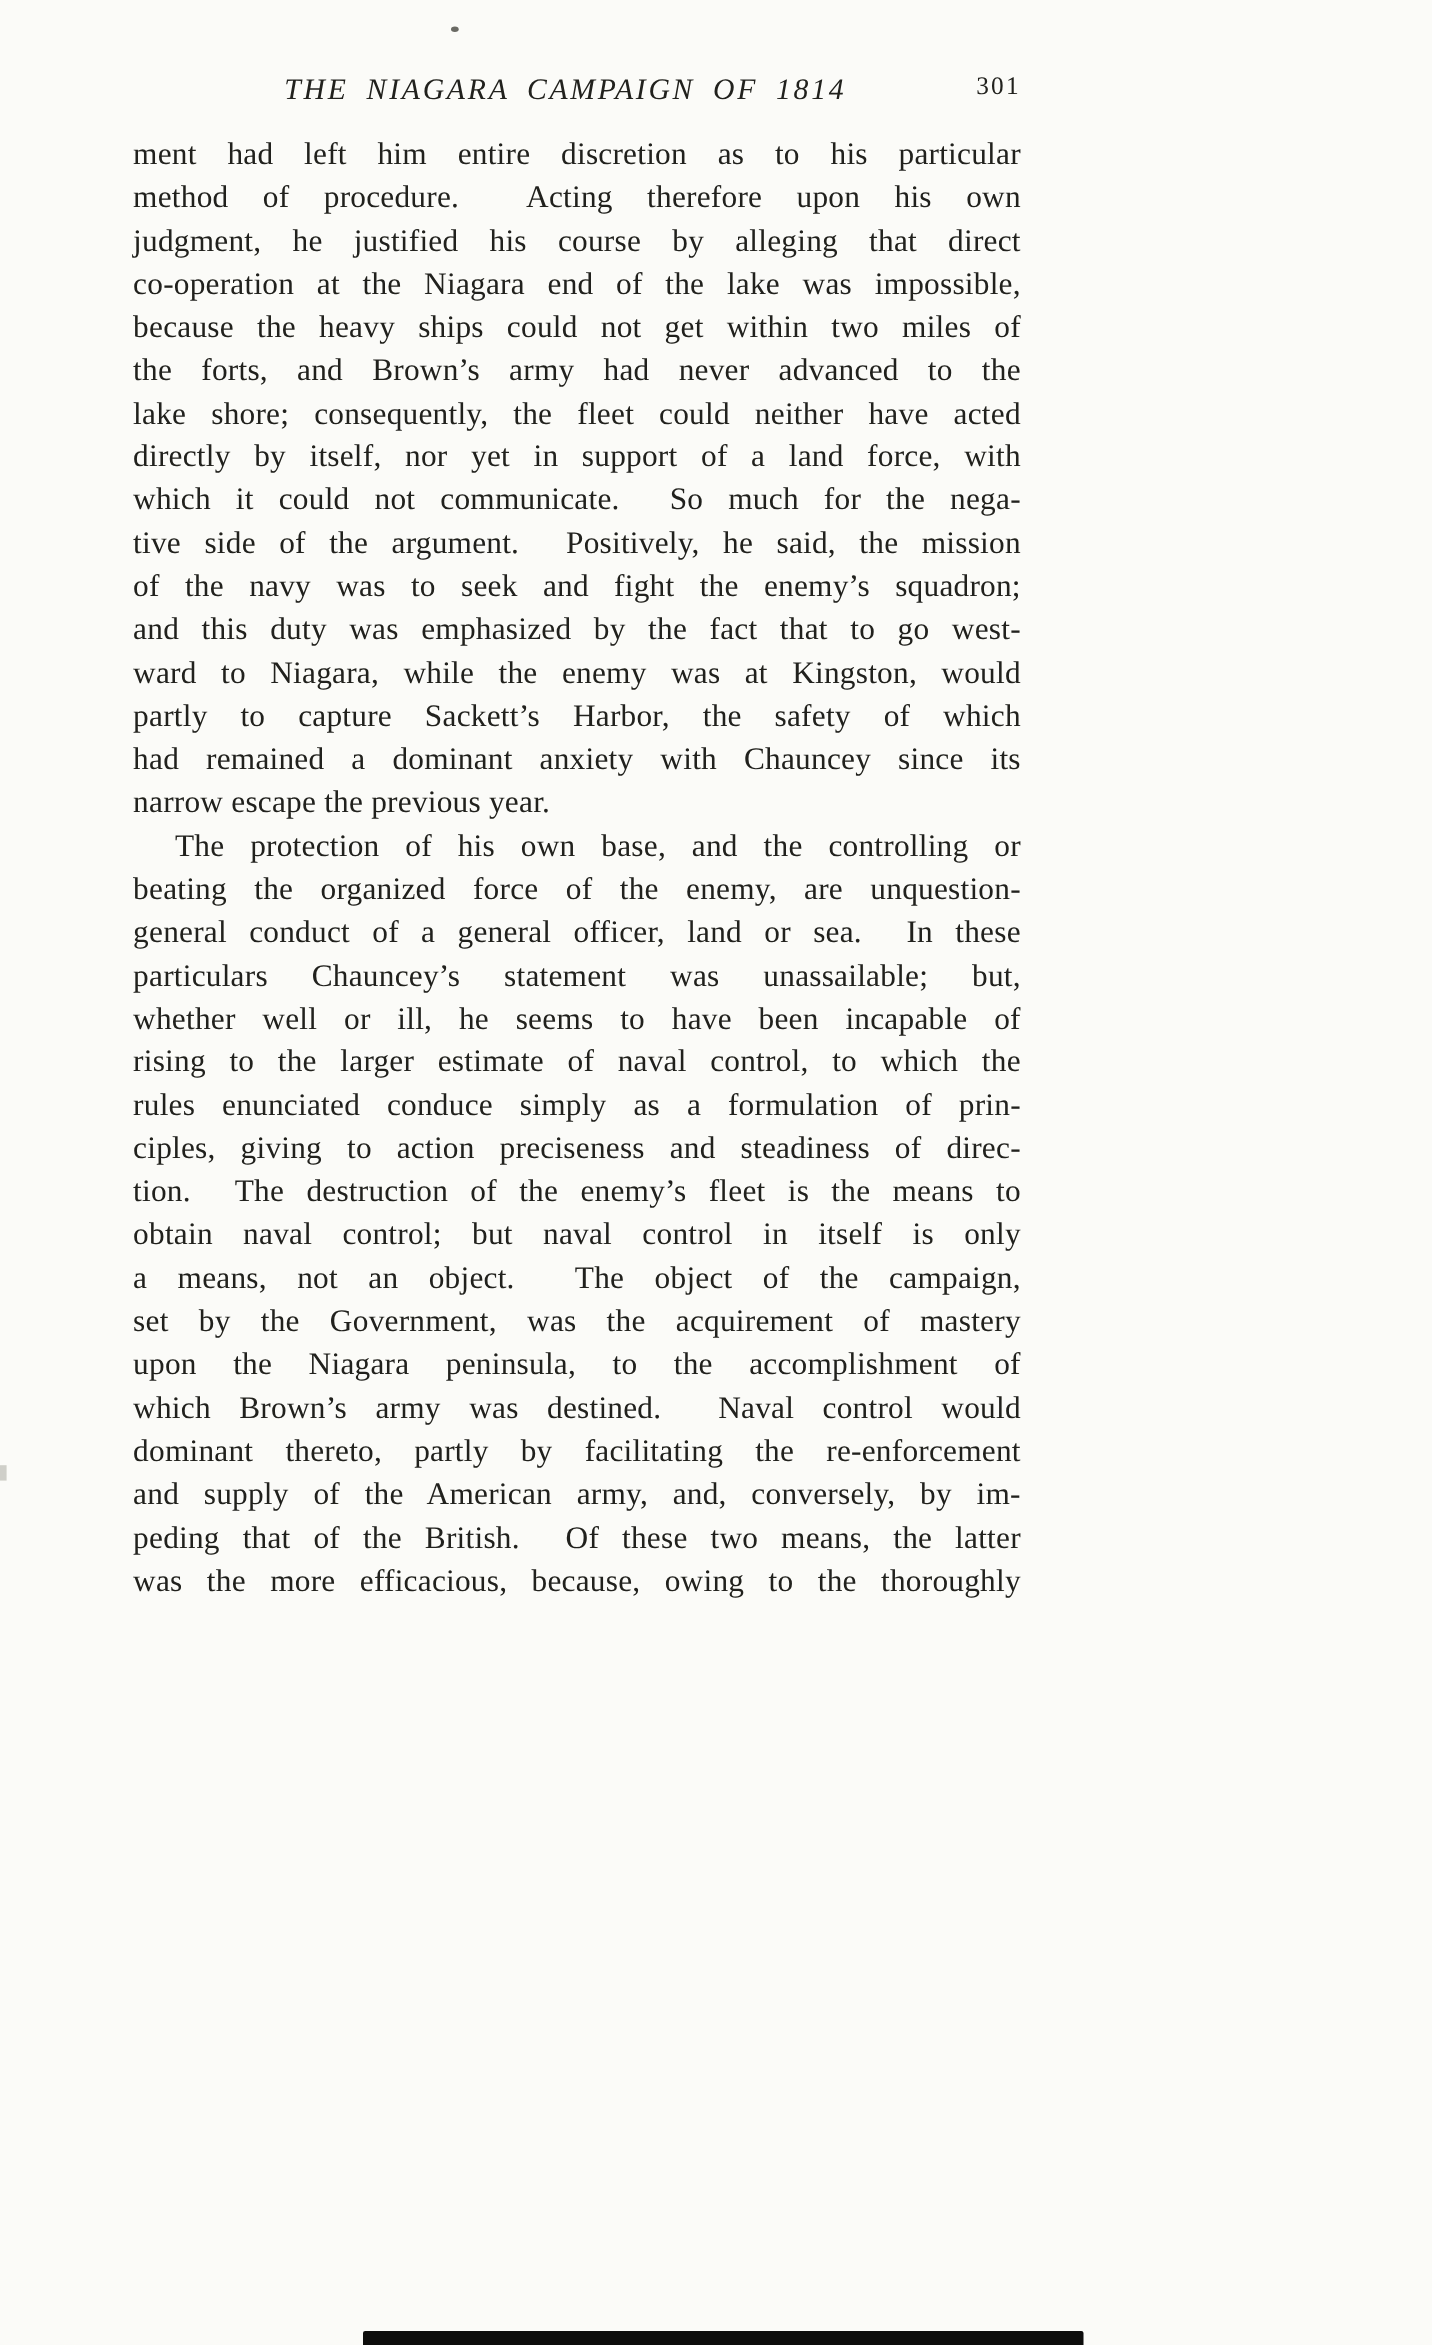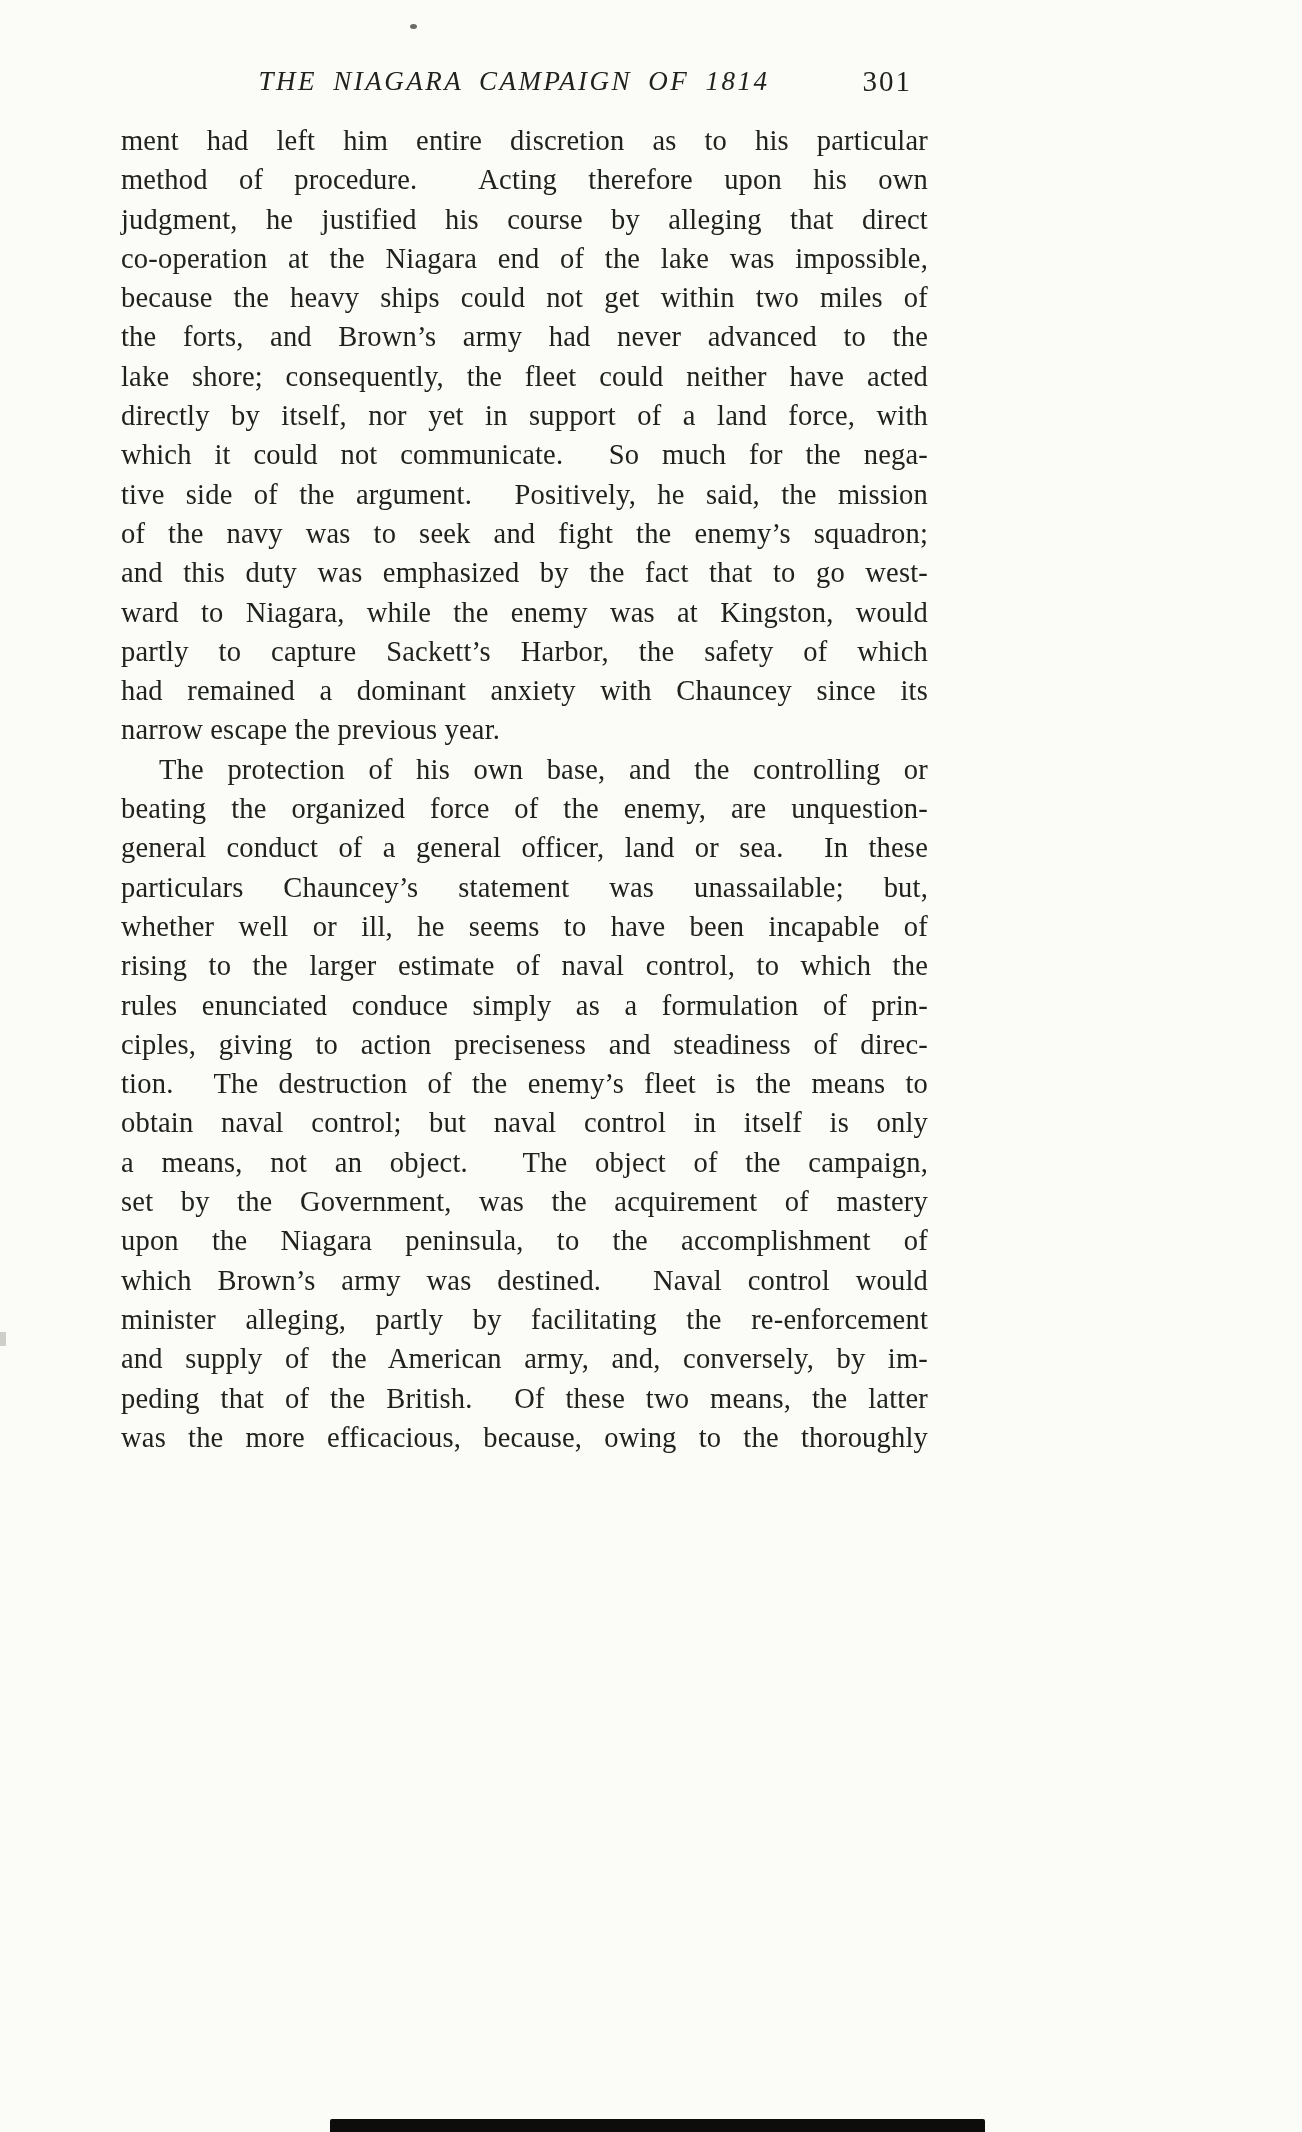--- a/index.html
+++ b/index.html
@@ -29,23 +29,23 @@
   .running-title {
     text-align: center;
     font-style: italic;
     font-size: 27px;
     letter-spacing: 2.5px;
     word-spacing: 7px;
     white-space: nowrap;
   }
   .page-number {
     position: absolute;
-    right: 16px;
+    right: 0;
     top: -1px;
-    font-size: 29px;
+    font-size: 23px;
     letter-spacing: 2px;
   }
   .body-text {
     position: absolute;
     top: 121px;
     left: 100px;
     width: 828px;
     font-size: 28.5px;
     line-height: 39.3px;
     letter-spacing: 0.2px;
@@ -132,21 +132,21 @@
         <div class="line">whether well or ill, he seems to have been incapable of</div>
         <div class="line">rising to the larger estimate of naval control, to which the</div>
         <div class="line">rules enunciated conduce simply as a formulation of prin-</div>
         <div class="line">ciples, giving to action preciseness and steadiness of direc-</div>
         <div class="line">tion.&nbsp; The destruction of the enemy’s fleet is the means to</div>
         <div class="line">obtain naval control; but naval control in itself is only</div>
         <div class="line">a means, not an object.&nbsp; The object of the campaign,</div>
         <div class="line">set by the Government, was the acquirement of mastery</div>
         <div class="line">upon the Niagara peninsula, to the accomplishment of</div>
         <div class="line">which Brown’s army was destined.&nbsp; Naval control would</div>
-        <div class="line">minister alleging, partly by facilitating the re-enforcement</div>
+        <div class="line">dominant thereto, partly by facilitating the re-enforcement</div>
         <div class="line">and supply of the American army, and, conversely, by im-</div>
         <div class="line">peding that of the British.&nbsp; Of these two means, the latter</div>
         <div class="line">was the more efficacious, because, owing to the thoroughly</div>
       </div>
     </div>
 
   <div class="bottom-bar"></div>
 
 </div>
 

